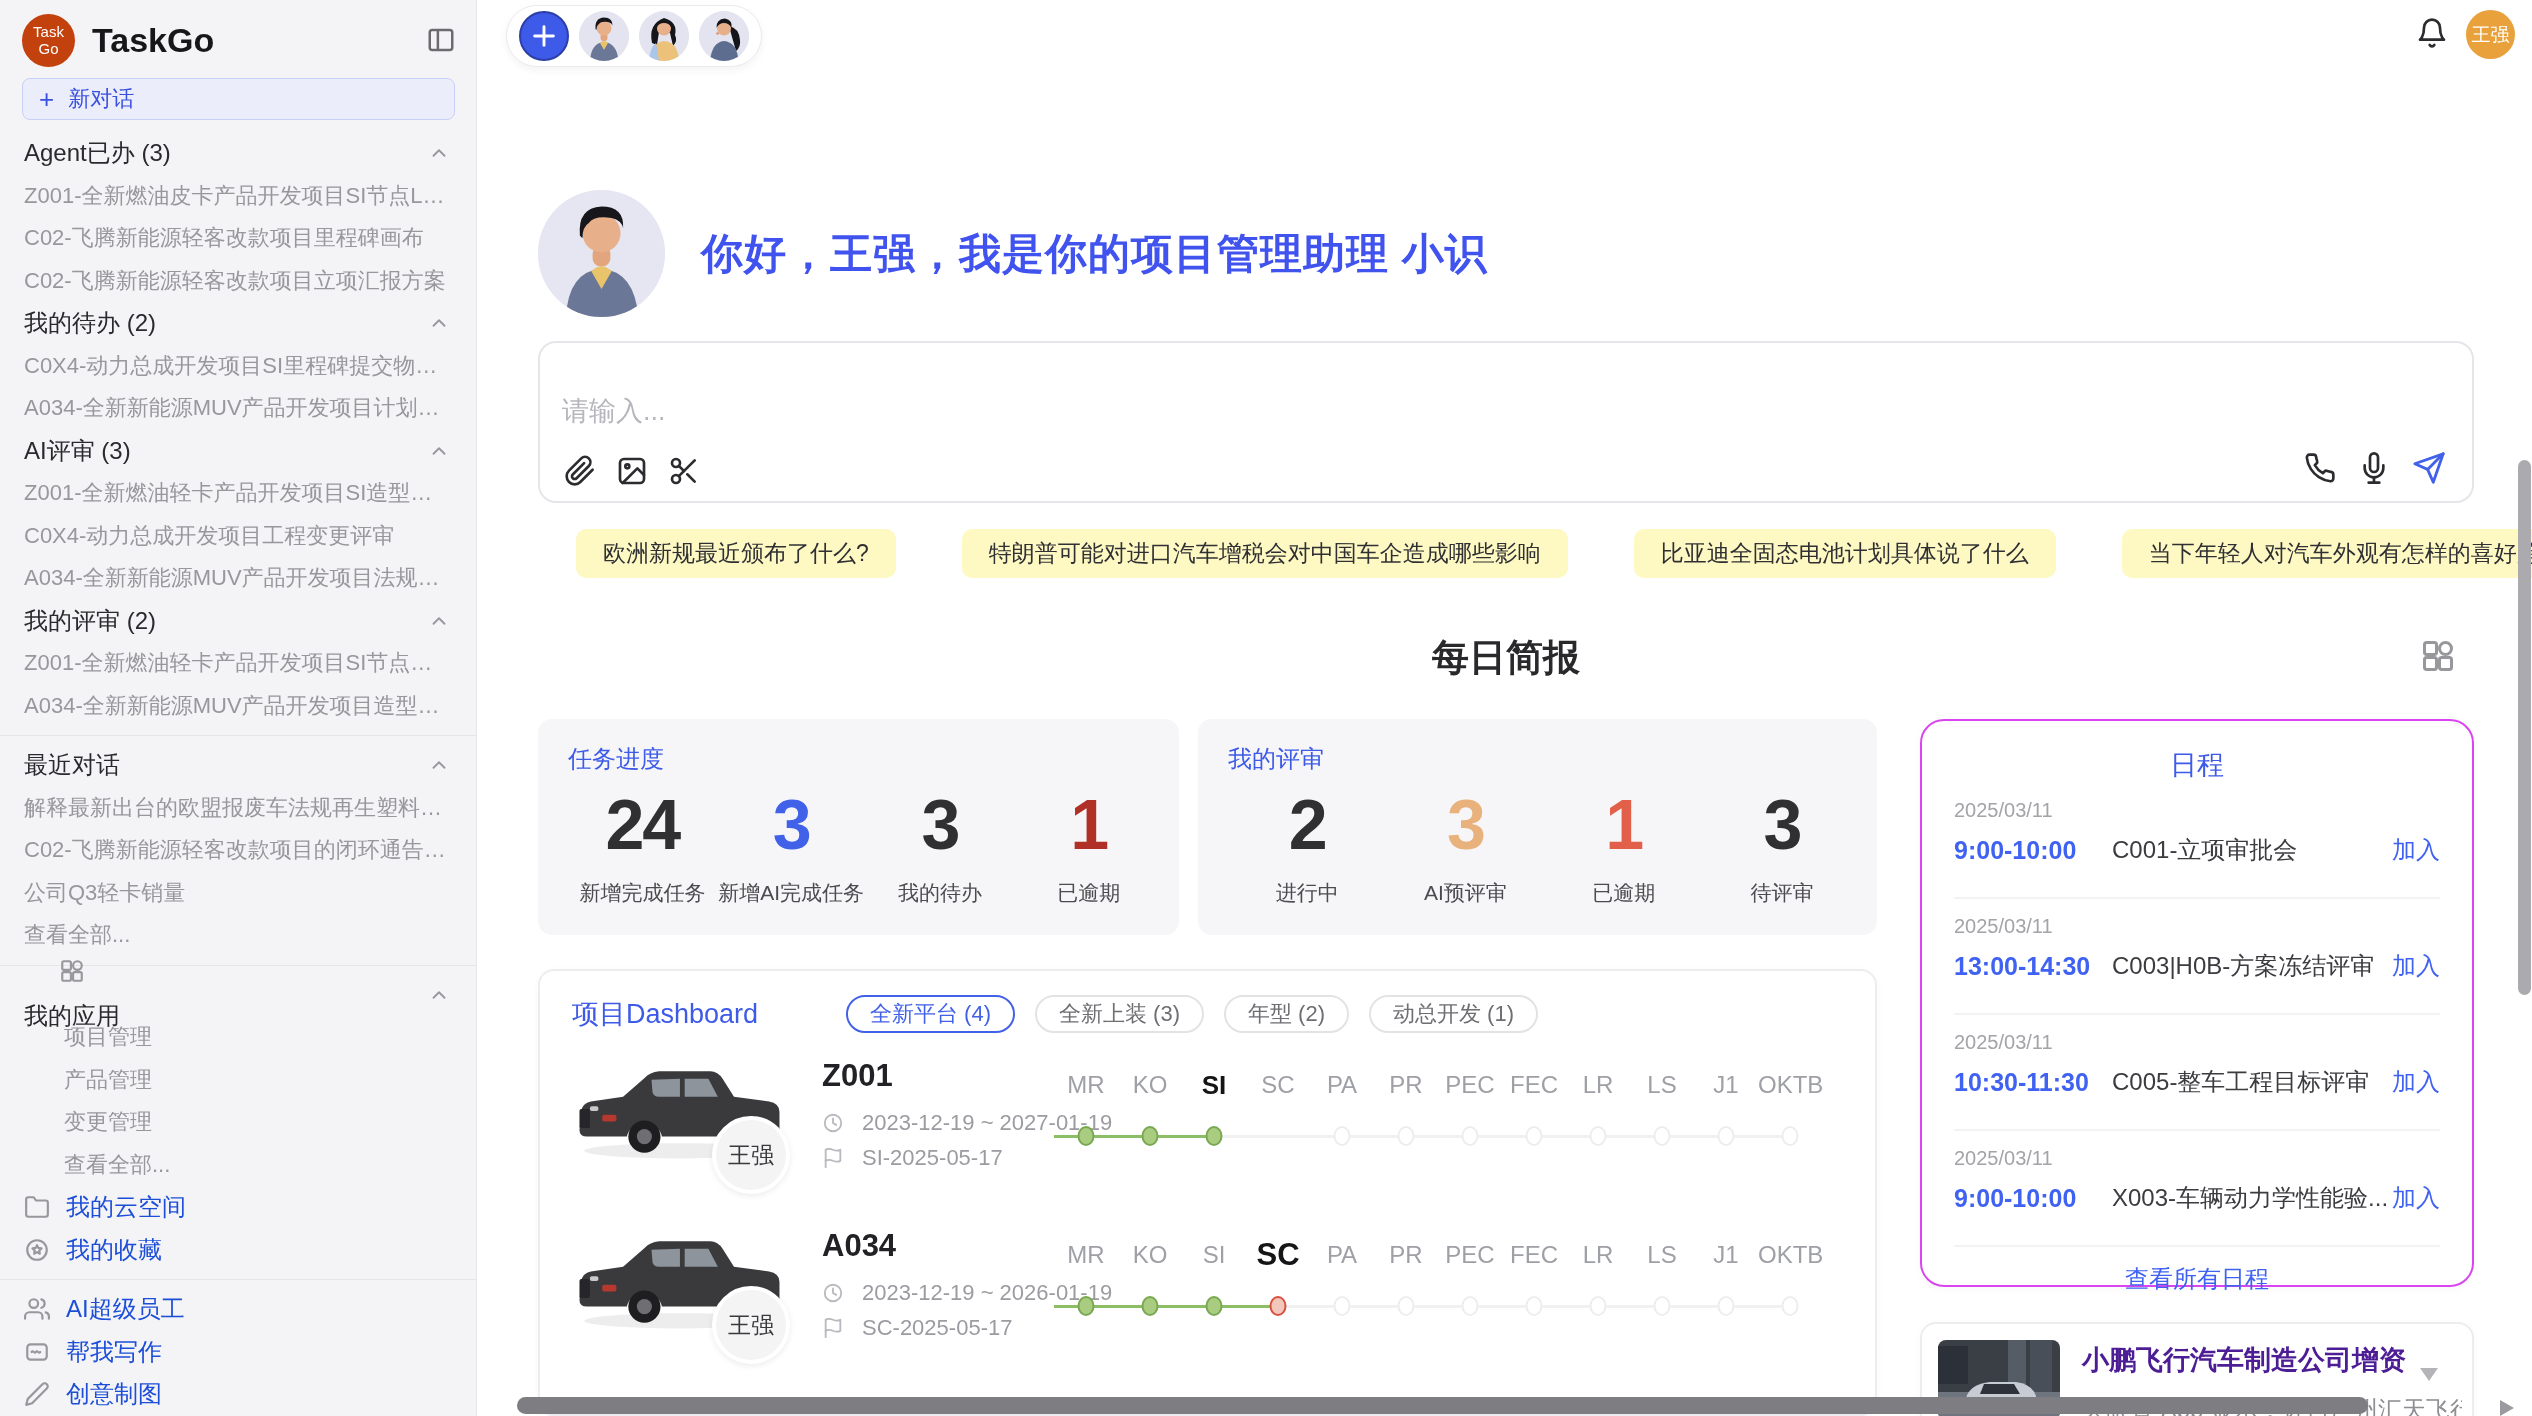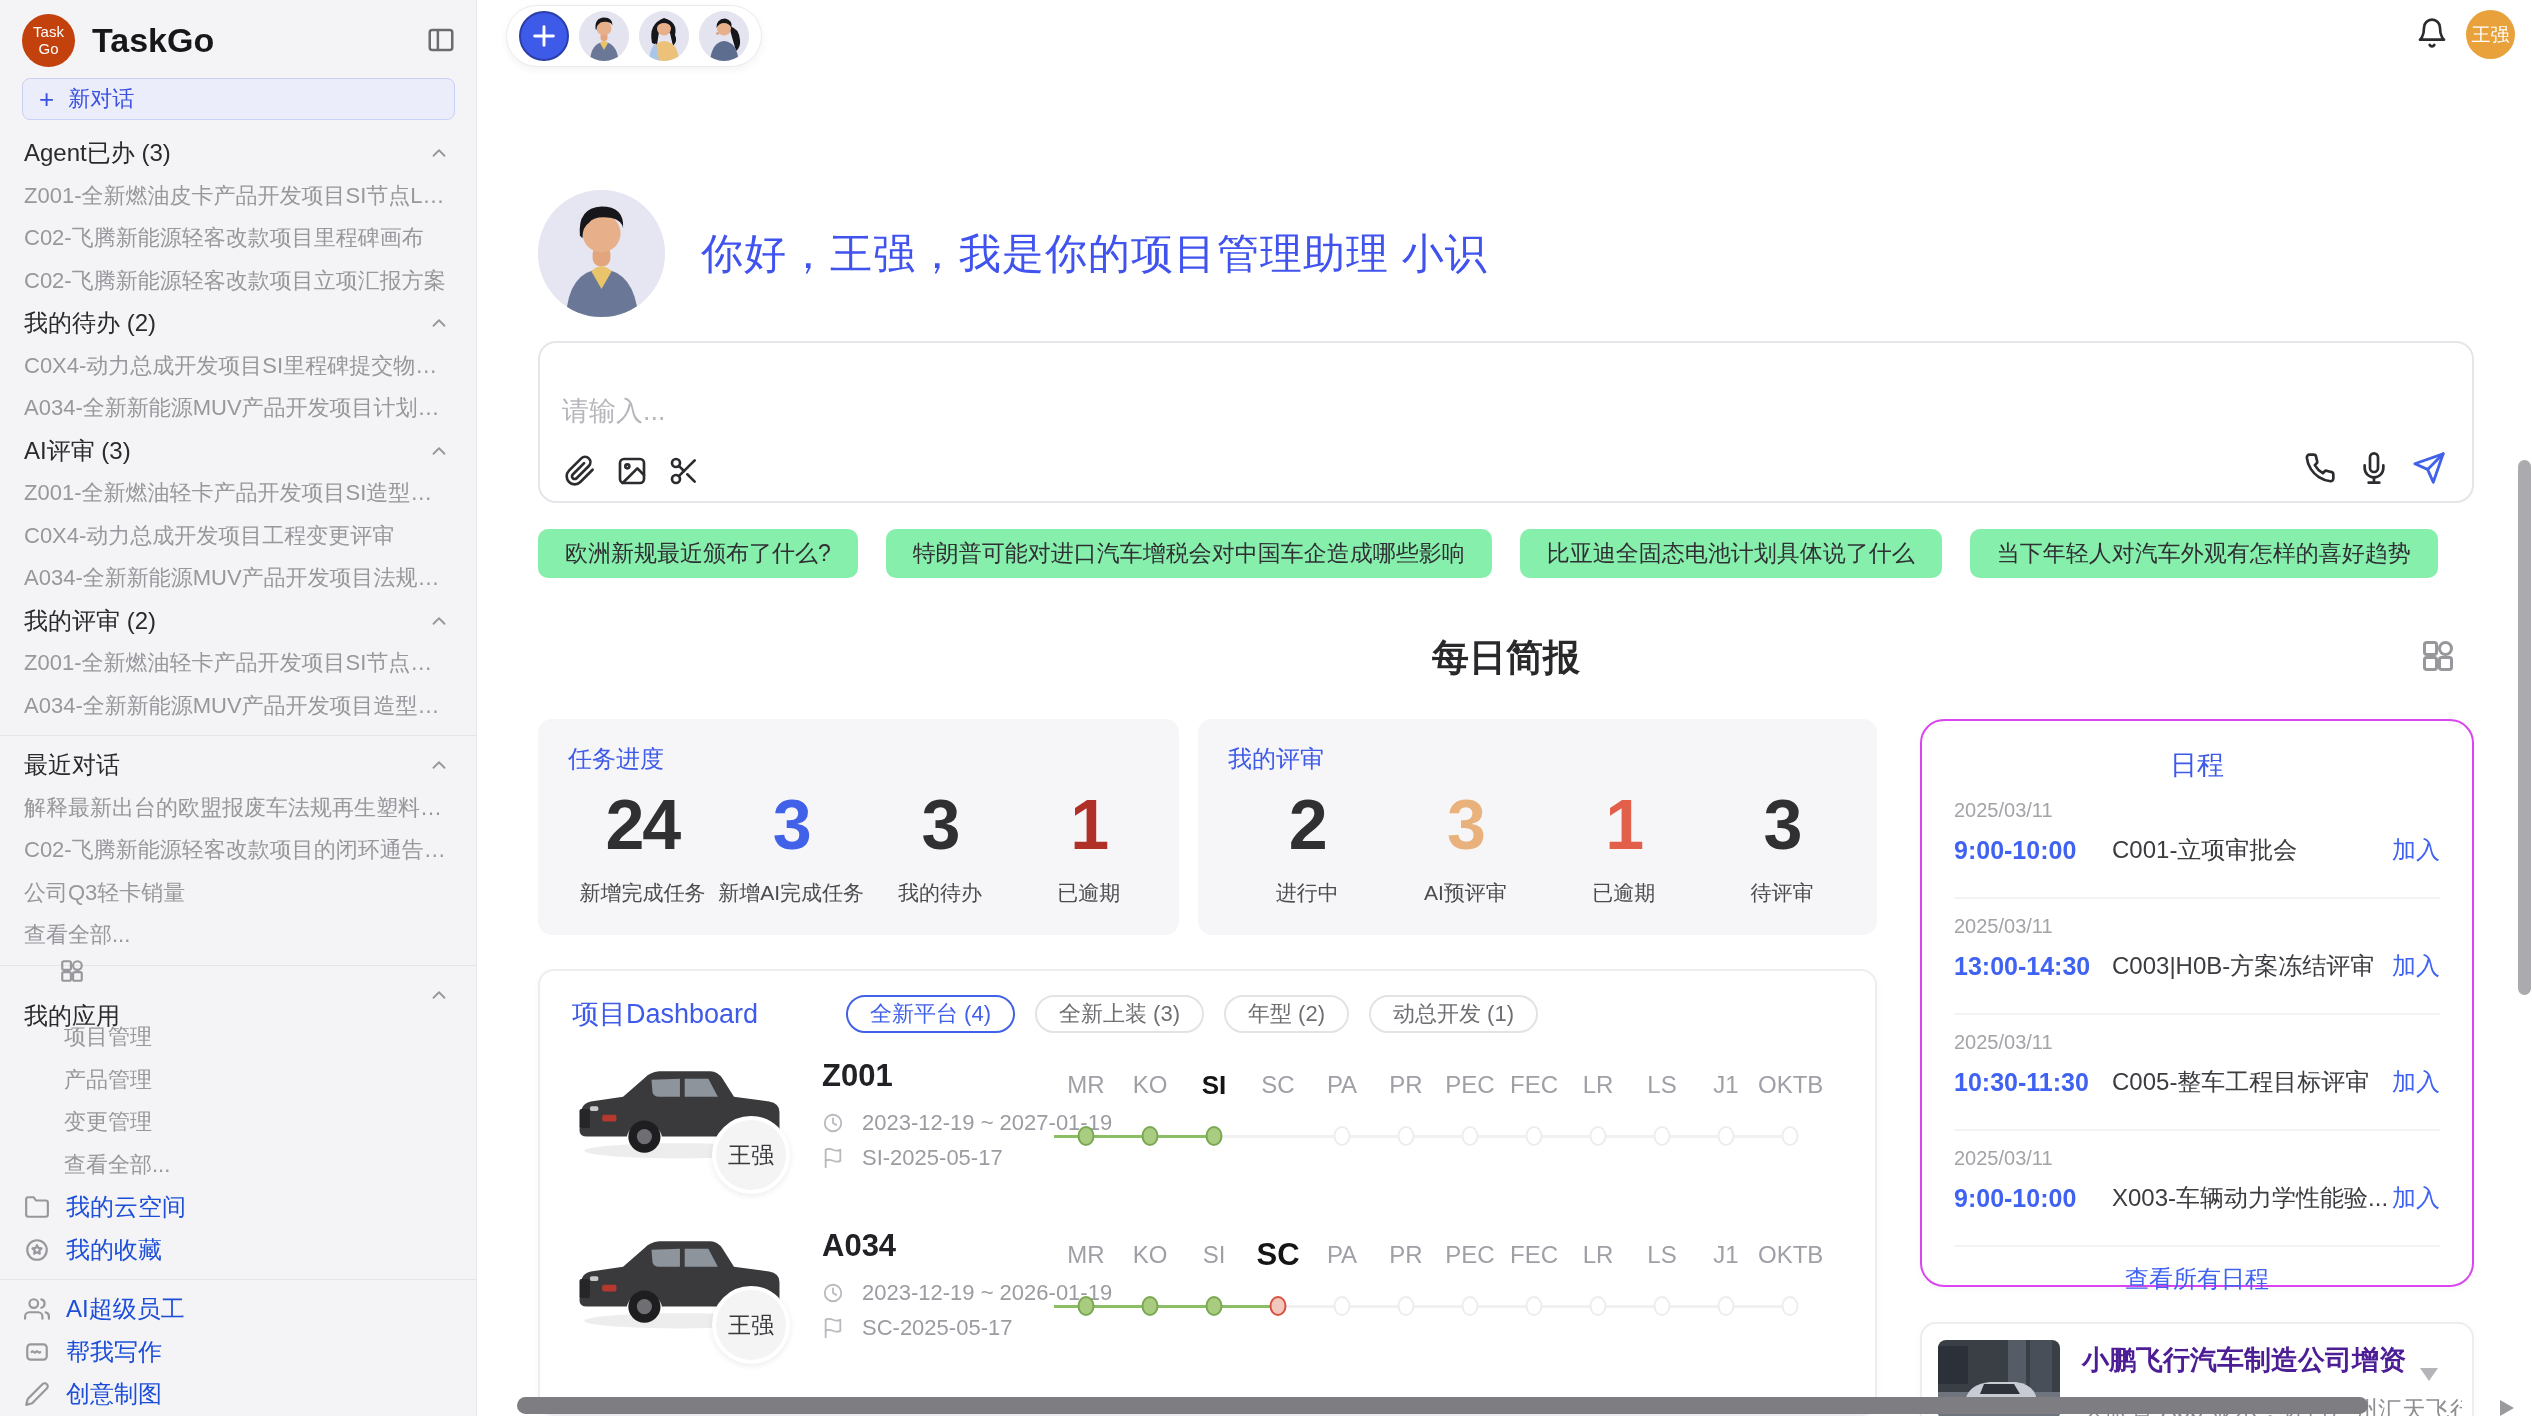--- a/index.html
+++ b/index.html
@@ -29,33 +29,33 @@
   
   #topbar-pill{position:absolute;left:506px;top:5px;height:62px;display:flex;align-items:center;gap:10px;padding:0 12px;border-radius:34px;background:#fff;border:1px solid #ebebee;box-shadow:0 3px 8px rgba(0,0,0,.05);box-sizing:border-box;}
   .tb-plus{width:50px;height:50px;border-radius:50%;background:#3d5ae8;border:2px solid #2c3ea8;display:flex;align-items:center;justify-content:center;cursor:pointer;padding:0;}
   .tb-avatar{width:50px;height:50px;border-radius:50%;overflow:hidden;background:#e5e5f1;display:block;cursor:pointer;}
   #bell{position:absolute;left:2416px;top:17px;cursor:pointer;}
   #user-avatar{position:absolute;left:2466px;top:10px;width:49px;height:49px;border-radius:50%;background:#e9a23b;color:#fff;font-size:19px;display:flex;align-items:center;justify-content:center;cursor:pointer;}
 
   
   #greet{position:absolute;left:538px;top:190px;display:flex;align-items:center;gap:36px;}
   .greet-avatar{width:127px;height:127px;border-radius:50%;overflow:hidden;background:#e6e6f2;display:block;flex:none;}
-  #greet h1{font-size:42px;color:#4053ee;margin:0;font-weight:normal;letter-spacing:1px;}
+  #greet h1{font-size:42px;color:#4053ee;margin:0;font-weight:bold;letter-spacing:1px;}
 
   
   #composer{position:absolute;left:538px;top:341px;width:1936px;height:162px;border:2px solid #e6e6ea;border-radius:18px;background:#fff;box-sizing:border-box;}
   #chat-input{position:absolute;left:20px;top:52px;width:1400px;border:none;outline:none;font-size:27px;color:#333;background:transparent;font-family:inherit;}
   #chat-input::placeholder{color:#b6b6bc;}
   .comp-left{position:absolute;left:24px;bottom:14px;display:flex;gap:20px;}
   .comp-right{position:absolute;right:26px;bottom:16px;display:flex;gap:22px;align-items:center;}
   .comp-left svg,.comp-right svg{cursor:pointer;}
 
   
   #chips{position:absolute;left:538px;top:529px;display:flex;gap:28px;}
-  .chip{height:49px;padding:0 27px;border-radius:10px;background:#86efac;color:#303034;font-size:23px;display:flex;align-items:center;border:none;cursor:pointer;white-space:nowrap;font-family:inherit;}
+  .chip{height:49px;padding:0 27px;border-radius:10px;background:#fef9c3;color:#303034;font-size:23px;display:flex;align-items:center;border:none;cursor:pointer;white-space:nowrap;font-family:inherit;margin-left:38px;}
 
   
   #brief-title{position:absolute;left:538px;top:633px;width:1936px;text-align:center;font-size:37px;font-weight:bold;color:#29292c;margin:0;}
   #brief-grid{position:absolute;left:2420px;top:638px;cursor:pointer;}
   .stat-card{position:absolute;top:719px;height:216px;background:#f6f6f8;border-radius:14px;box-sizing:border-box;padding:24px 16px 0 30px;}
   #stat1{left:538px;width:641px;}
   #stat2{left:1198px;width:679px;}
   .stat-title{font-size:24px;color:#3d5ae8;}
   .stat-grid{display:flex;margin-top:6px;}
   .stat{flex:1;text-align:center;}

